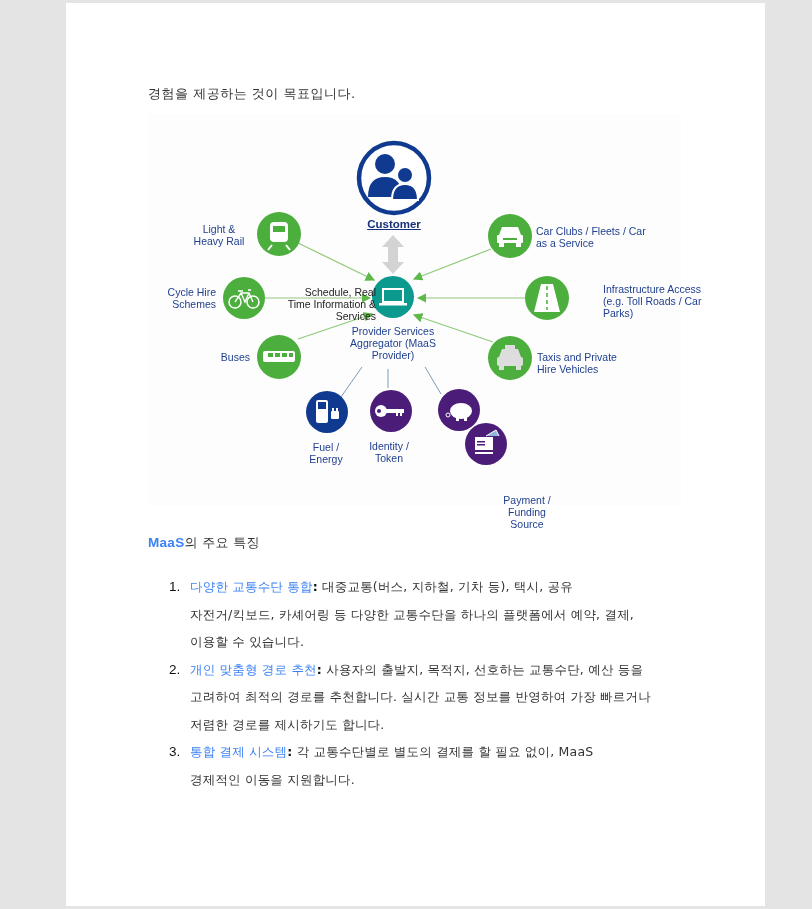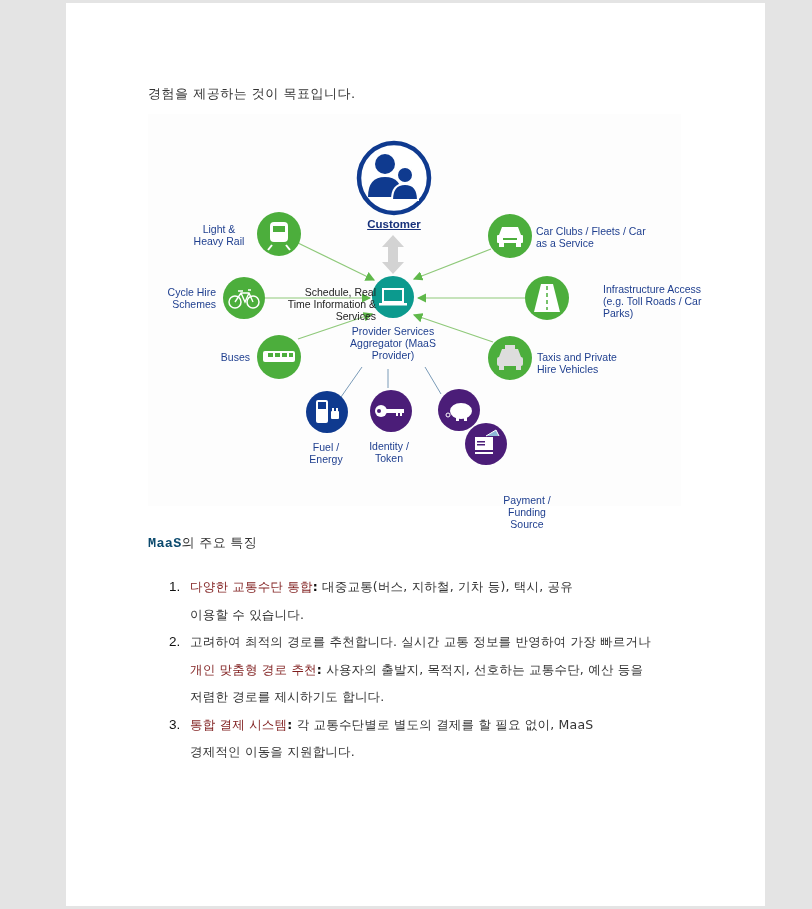--- a/index.html
+++ b/index.html
@@ -21,28 +21,28 @@
     position:absolute; font-family:"Liberation Sans",sans-serif; font-size:10.5px; line-height:12px;
     color:#1f3f8f; white-space:nowrap;
   }
   .lbl.r { text-align:right; }
   .lbl.c { text-align:center; }
   .lbl.dark { color:#222; }
   .lbl.bold { font-weight:bold; color:#16307a; font-size:11.5px;text-decoration:underline; }
   .heading {
     position:absolute; left:82px; top:531px; font-size:13px; color:#333; letter-spacing:0.3px;
   }
-  .heading b { font-family:Liberation Mono, monospace; font-weight:bold; color:#0c4a6e; font-size:13.5px; }
+  .heading b { font-family:Liberation Sans, sans-serif; font-weight:bold; color:#3b82f6; font-size:13.5px; }
   .list { position:absolute; left:103px; top:570px; width:540px; }
   .item { position:relative; padding-left:21px; margin-bottom:0; }
   .item .num {
     position:absolute; left:0; top:0; font-family:"Liberation Sans",sans-serif; font-size:13.5px; color:#111; line-height:27.5px;
   }
   .item .line { display:block; font-size:12.5px; color:#333; line-height:27.5px; white-space:nowrap; letter-spacing:0.2px; }
-  .item .title { color:#7f1d1d; }
+  .item .title { color:#3b82f6; }
   .item .colon { font-weight:bold; color:#111; }
 </style>
 </head>
 <body>
 
 <div class="page">
 
   <div class="intro">경험을 제공하는 것이 목표입니다.</div>
 
   <div class="figure">
@@ -221,26 +221,27 @@
       <div>Source</div>
     </div>
   </div>
 
   <div class="heading"><b>MaaS</b><span>의 주요 특징</span></div>
 
   <div class="list">
     <div class="item">
       <span class="num">1.</span>
       <span class="line"><span class="title">다양한 교통수단 통합</span><span class="colon">:</span><span> 대중교통(버스, 지하철, 기차 등), 택시, 공유</span></span>
+      <span class="line">자전거/킥보드, 카셰어링 등 다양한 교통수단을 하나의 플랫폼에서 예약, 결제,</span>
       <span class="line">이용할 수 있습니다.</span>
     </div>
     <div class="item">
       <span class="num">2.</span>
+      <span class="line"><span class="title">개인 맞춤형 경로 추천</span><span class="colon">:</span><span> 사용자의 출발지, 목적지, 선호하는 교통수단, 예산 등을</span></span>
       <span class="line">고려하여 최적의 경로를 추천합니다. 실시간 교통 정보를 반영하여 가장 빠르거나</span>
-      <span class="line"><span class="title">개인 맞춤형 경로 추천</span><span class="colon">:</span><span> 사용자의 출발지, 목적지, 선호하는 교통수단, 예산 등을</span></span>
       <span class="line">저렴한 경로를 제시하기도 합니다.</span>
     </div>
     <div class="item">
       <span class="num">3.</span>
       <span class="line"><span class="title">통합 결제 시스템</span><span class="colon">:</span><span> 각 교통수단별로 별도의 결제를 할 필요 없이, MaaS</span></span>
       <span class="line">경제적인 이동을 지원합니다.</span>
     </div>
   </div>
 
 </div>

